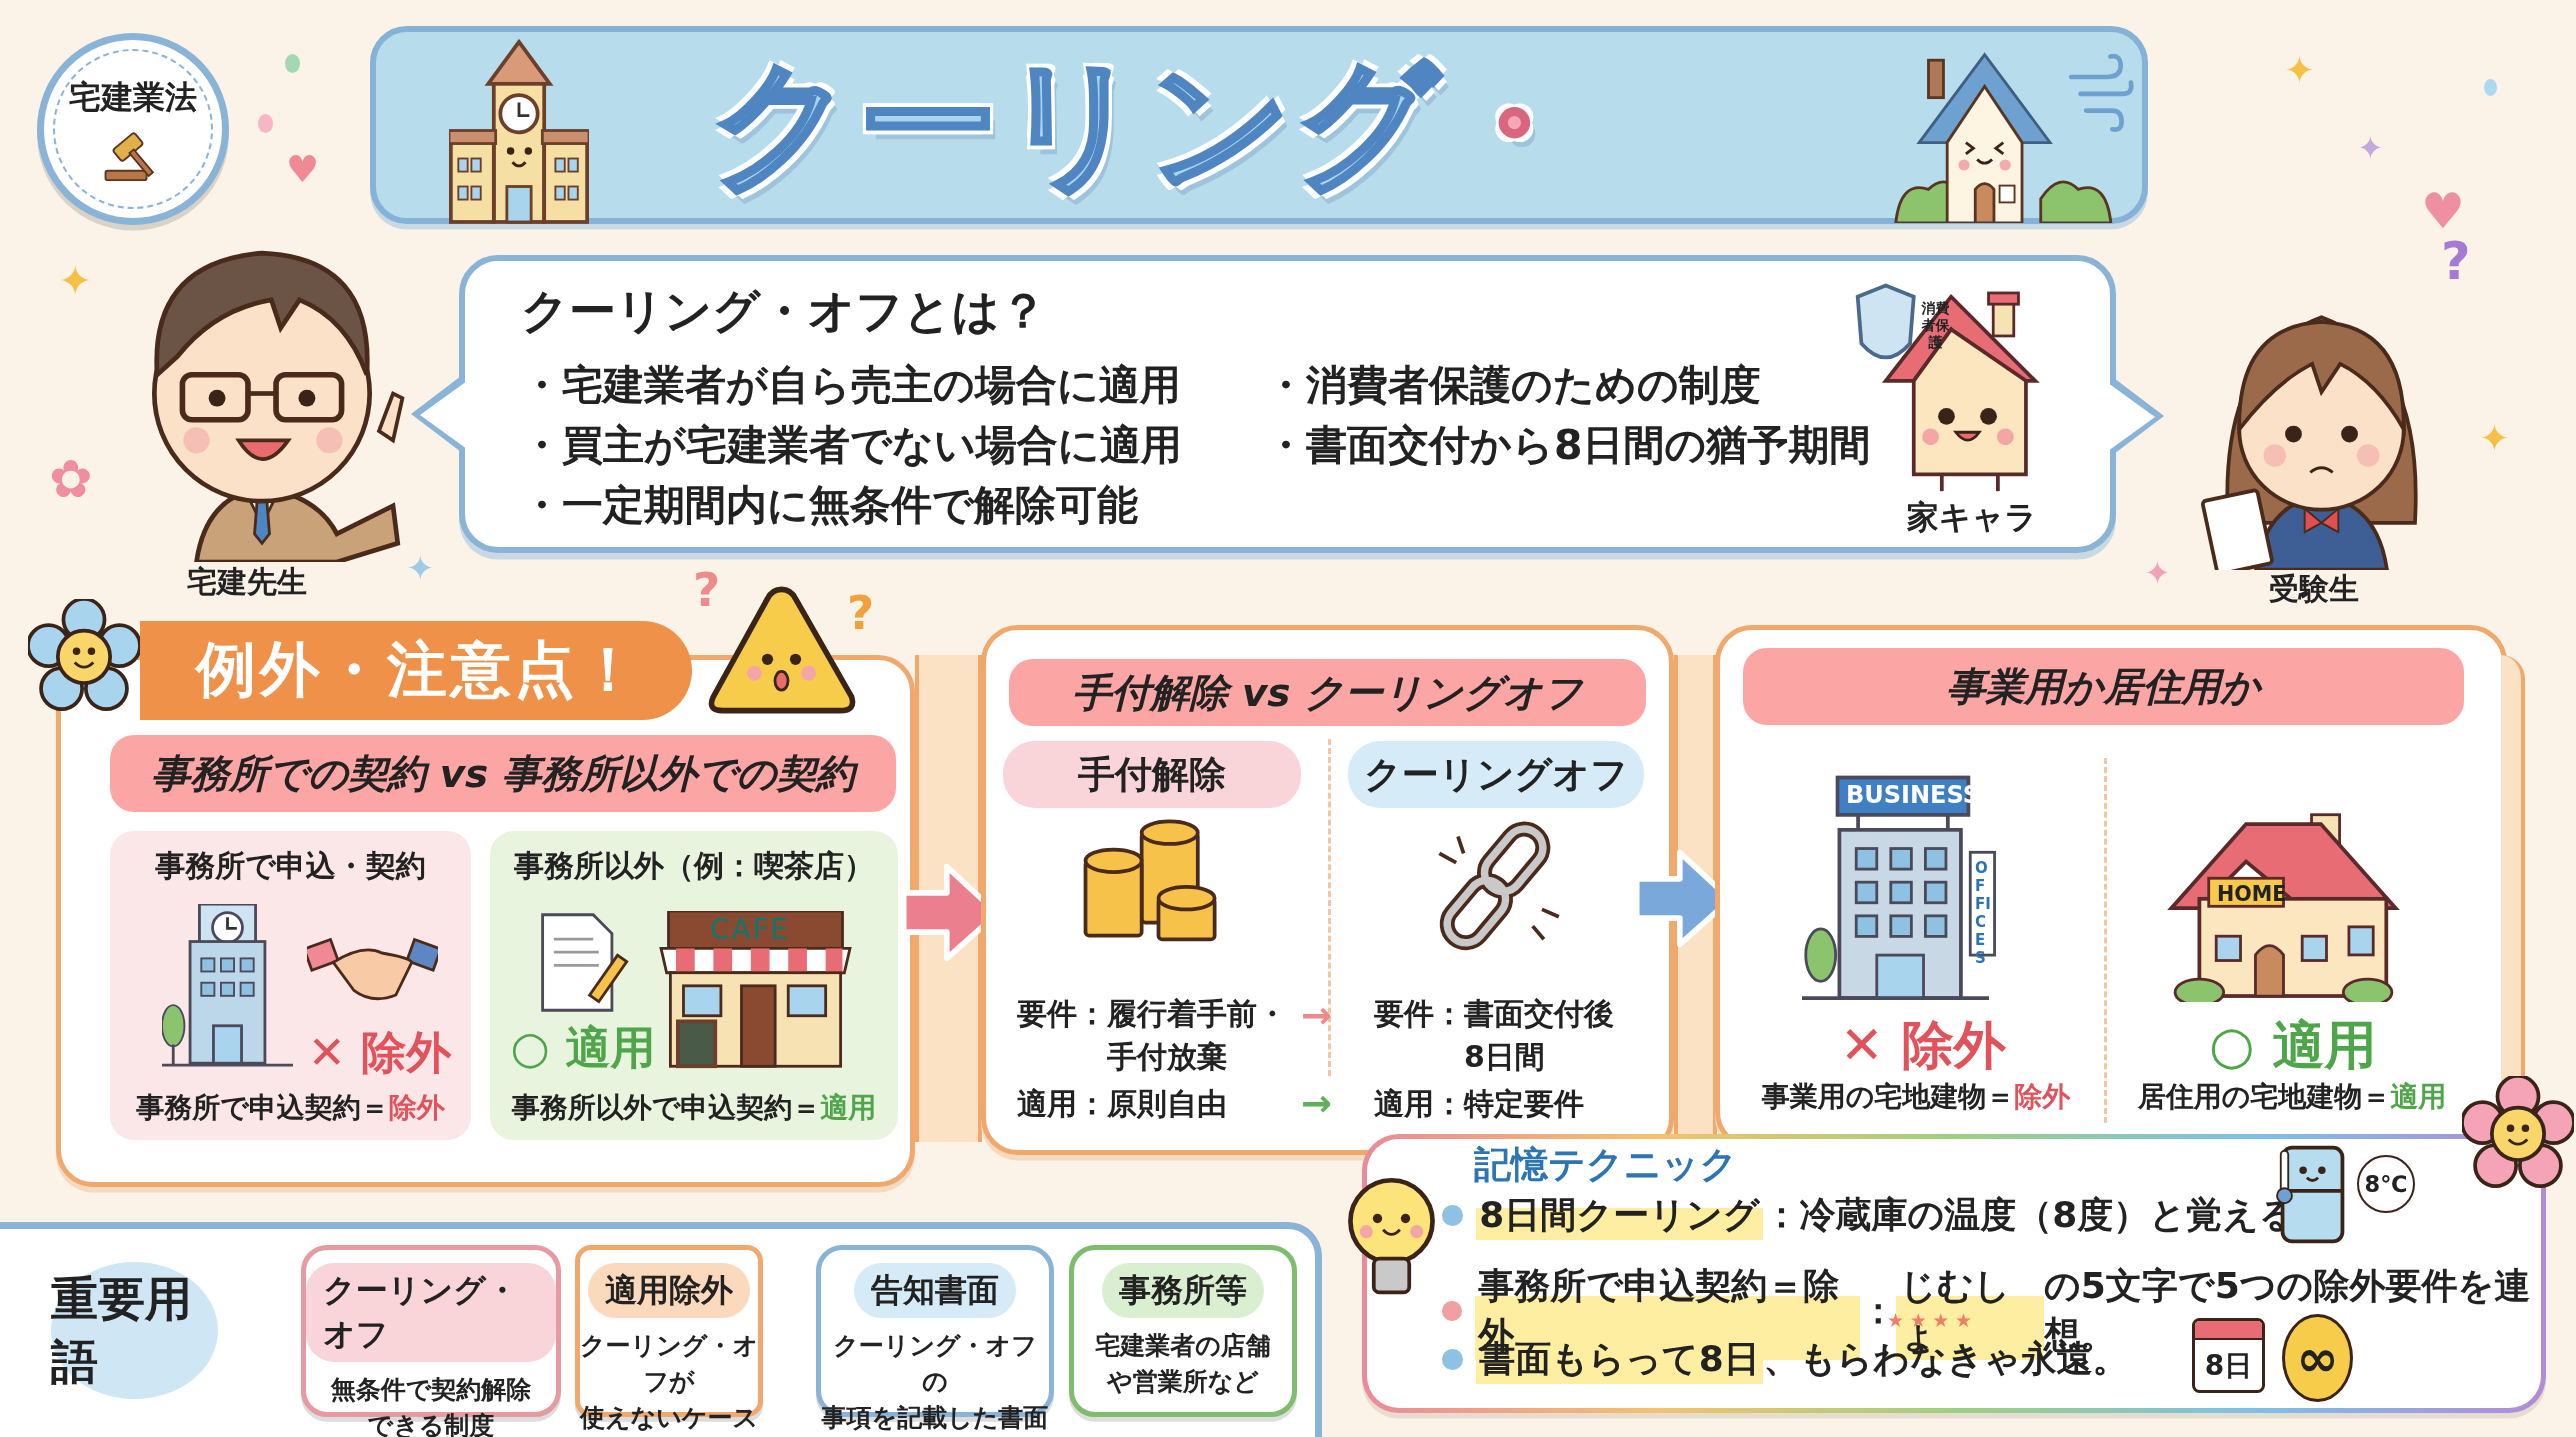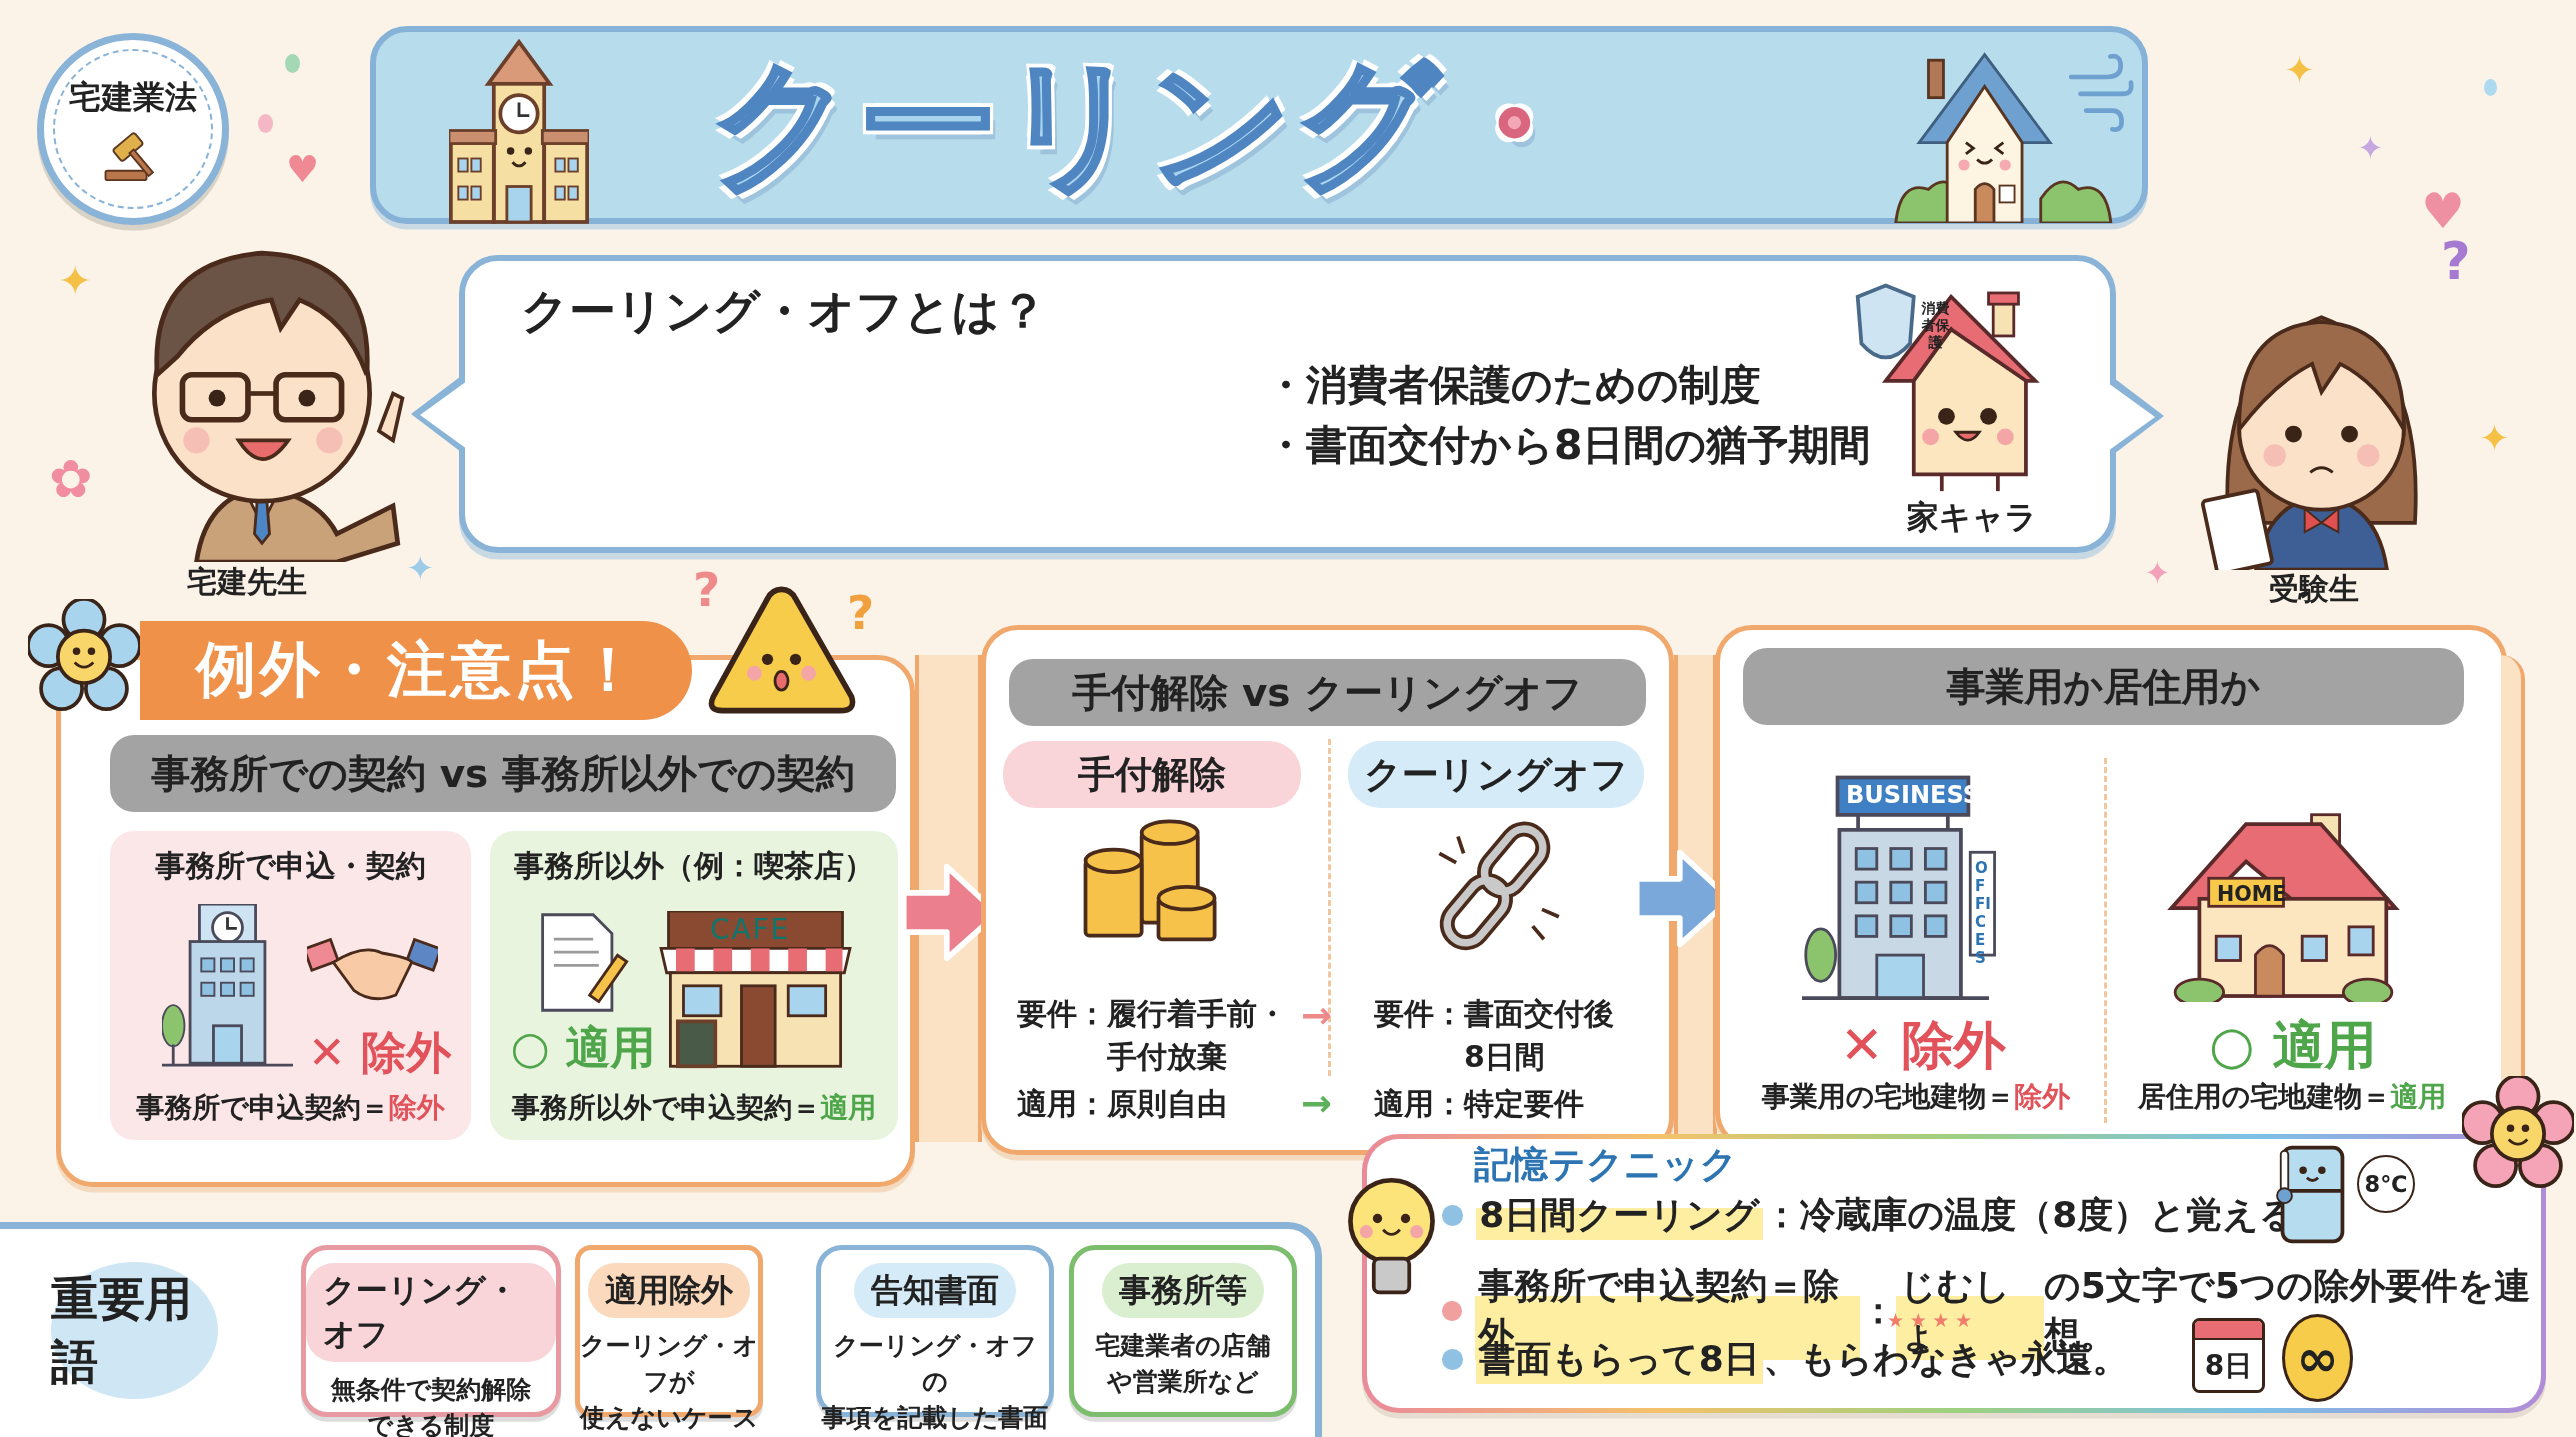--- a/index.html
+++ b/index.html
@@ -37,21 +37,21 @@
   .char-label{font-size:30px;font-weight:bold;}
 
   
   .section{background:#fff;border:5.6px solid #f0a86c;border-radius:37px;box-shadow:0 5.6px 0 #f4dbc0;}
   .sec1{left:56px;top:655px;width:859px;height:532px;}
   .sec2{left:981px;top:625px;width:693px;height:530px;}
   .sec3{left:1715px;top:625px;width:792px;height:524px;}
   .strip{background:#fbe2c5;}
 
   .orange-pill{left:140px;top:621px;width:552px;height:99px;background:#ef9148;border-radius:0 51px 51px 0;color:#fff;font-size:60px;font-weight:bold;display:flex;align-items:center;padding-left:56px;letter-spacing:3.7px;}
-  .sub-head{background:#a3a3a3;border-radius:24px;font-size:39px;font-weight:bold;display:flex;align-items:center;justify-content:center;}
+  .sub-head{background:#fca5a5;border-radius:24px;font-size:39px;font-weight:bold;display:flex;align-items:center;justify-content:center;font-style:italic;}
 
   .card-pink{background:#fbe6e8;border-radius:24px;}
   .card-green{background:#e9f4df;border-radius:24px;}
   .card-title{font-size:30px;font-weight:bold;text-align:center;}
   .card-foot{font-size:28px;font-weight:bold;text-align:center;}
   .red{color:#e1525a;}
   .green{color:#4fa64a;}
   .mark-big{font-size:45px;font-weight:bold;}
 
   .pill-pink{background:#f9d4d9;border-radius:32px;font-size:37px;font-weight:bold;display:flex;align-items:center;justify-content:center;}
@@ -185,20 +185,25 @@
 </svg>
 <div class="abs" style="left:2441px;top:232px;font-size:51px;font-weight:bold;color:#a57ad0;">?</div>
 <div class="abs" style="left:2479px;top:417px;font-size:37px;color:#f4c146;">✦</div>
 <div class="abs" style="left:2144px;top:554px;font-size:32px;color:#f3a0b8;">✦</div>
 <div class="abs char-label" style="left:2269px;top:569px;">受験生</div>
 
 <div class="abs bubble">
   <div class="tail-r"></div>
     <div class="tail-r2"></div>
   <div class="bubble-title">クーリング・オフとは？</div>
+  <ul class="bullets left">
+    <li>宅建業者が自ら売主の場合に適用</li>
+    <li>買主が宅建業者でない場合に適用</li>
+    <li>一定期間内に無条件で解除可能</li>
+  </ul>
   <ul class="bullets right">
     <li>消費者保護のための制度</li>
     <li>書面交付から8日間の猶予期間</li>
   </ul>
 
   <svg style="position:absolute;right:37px;top:17px;" width="225" height="215" viewBox="0 0 240 230">
     <path d="M10 20 L40 8 L70 20 L66 70 Q40 100 14 70Z" fill="#cfe4f2" stroke="#4a6a8a" stroke-width="4"></path>
     <polygon points="110,20 40,110 70,110 110,55 150,110 200,110" fill="#e86c74" stroke="#5a2a2a" stroke-width="4"></polygon>
     <rect x="155" y="22" width="22" height="40" fill="#f7e2b4" stroke="#5a2a2a" stroke-width="3"></rect>
     <rect x="150" y="16" width="32" height="12" fill="#e86c74" stroke="#5a2a2a" stroke-width="3"></rect>

